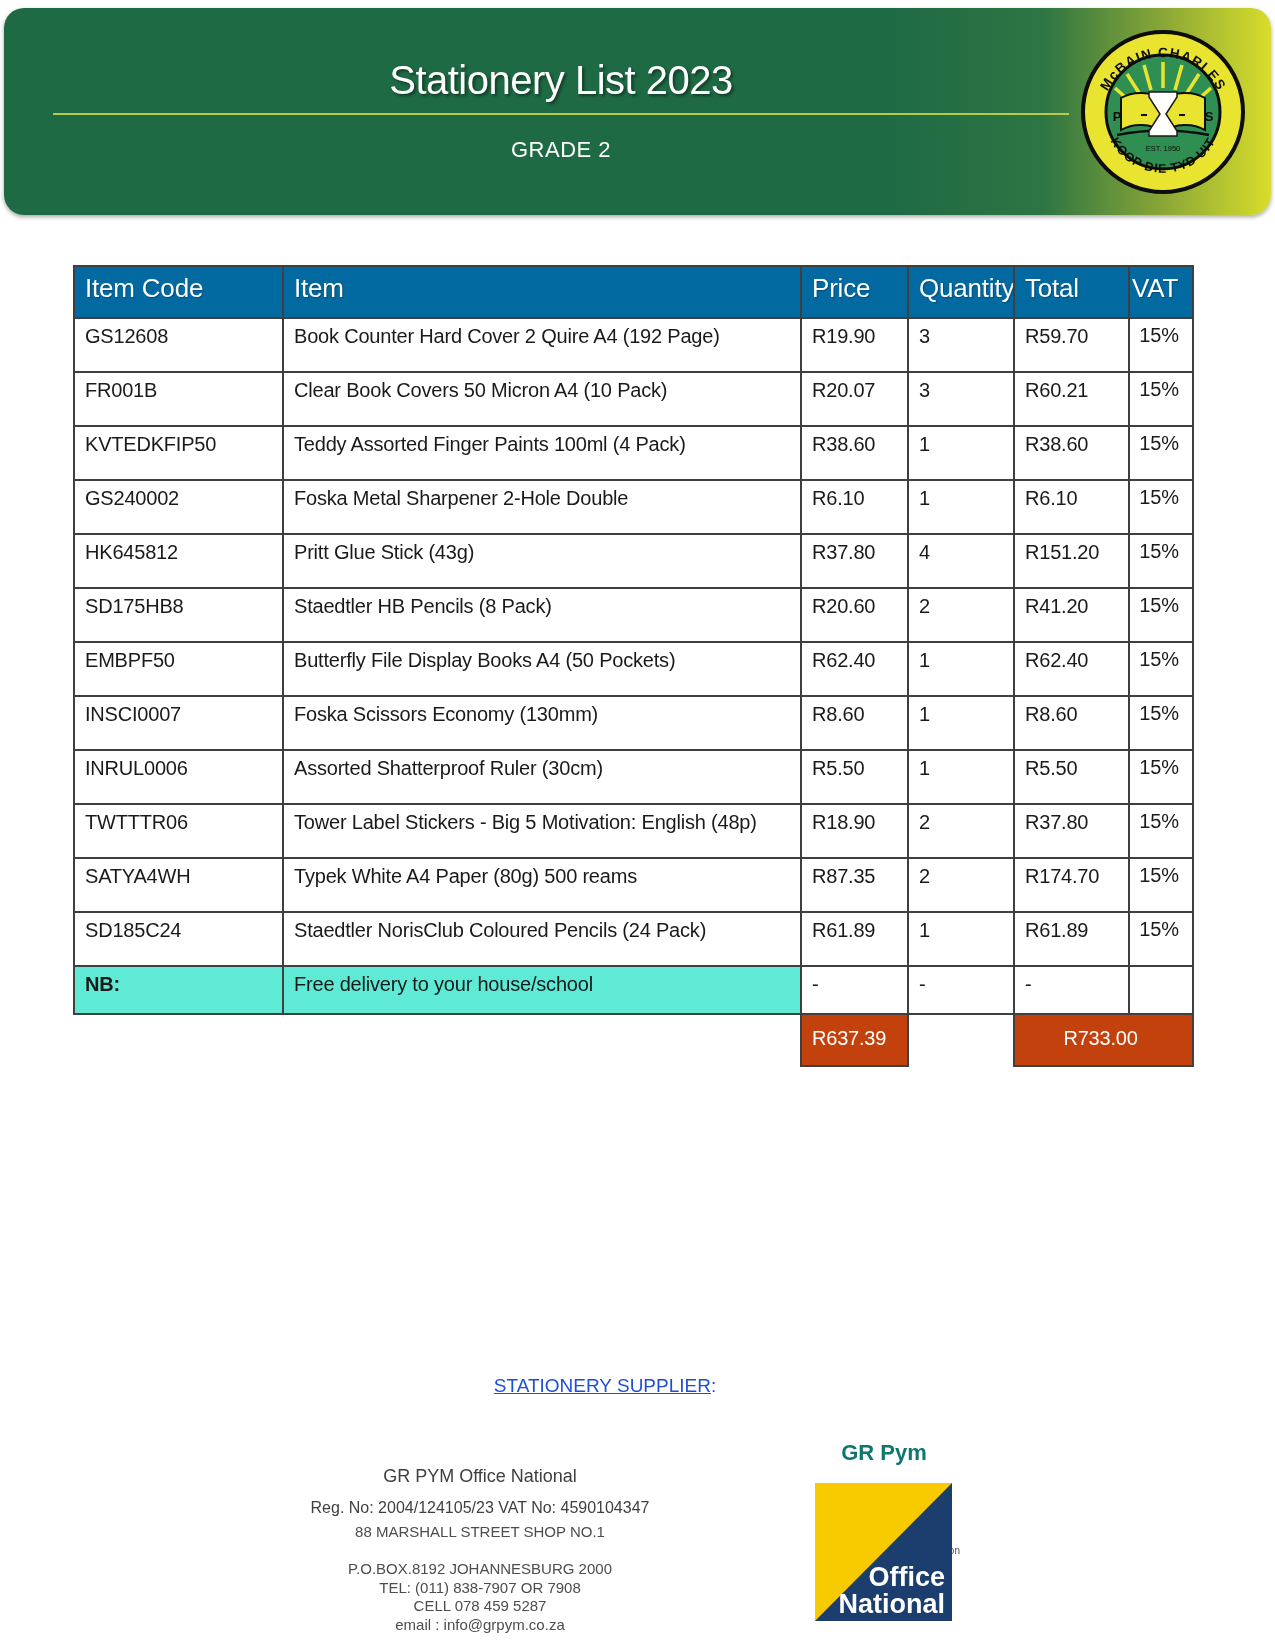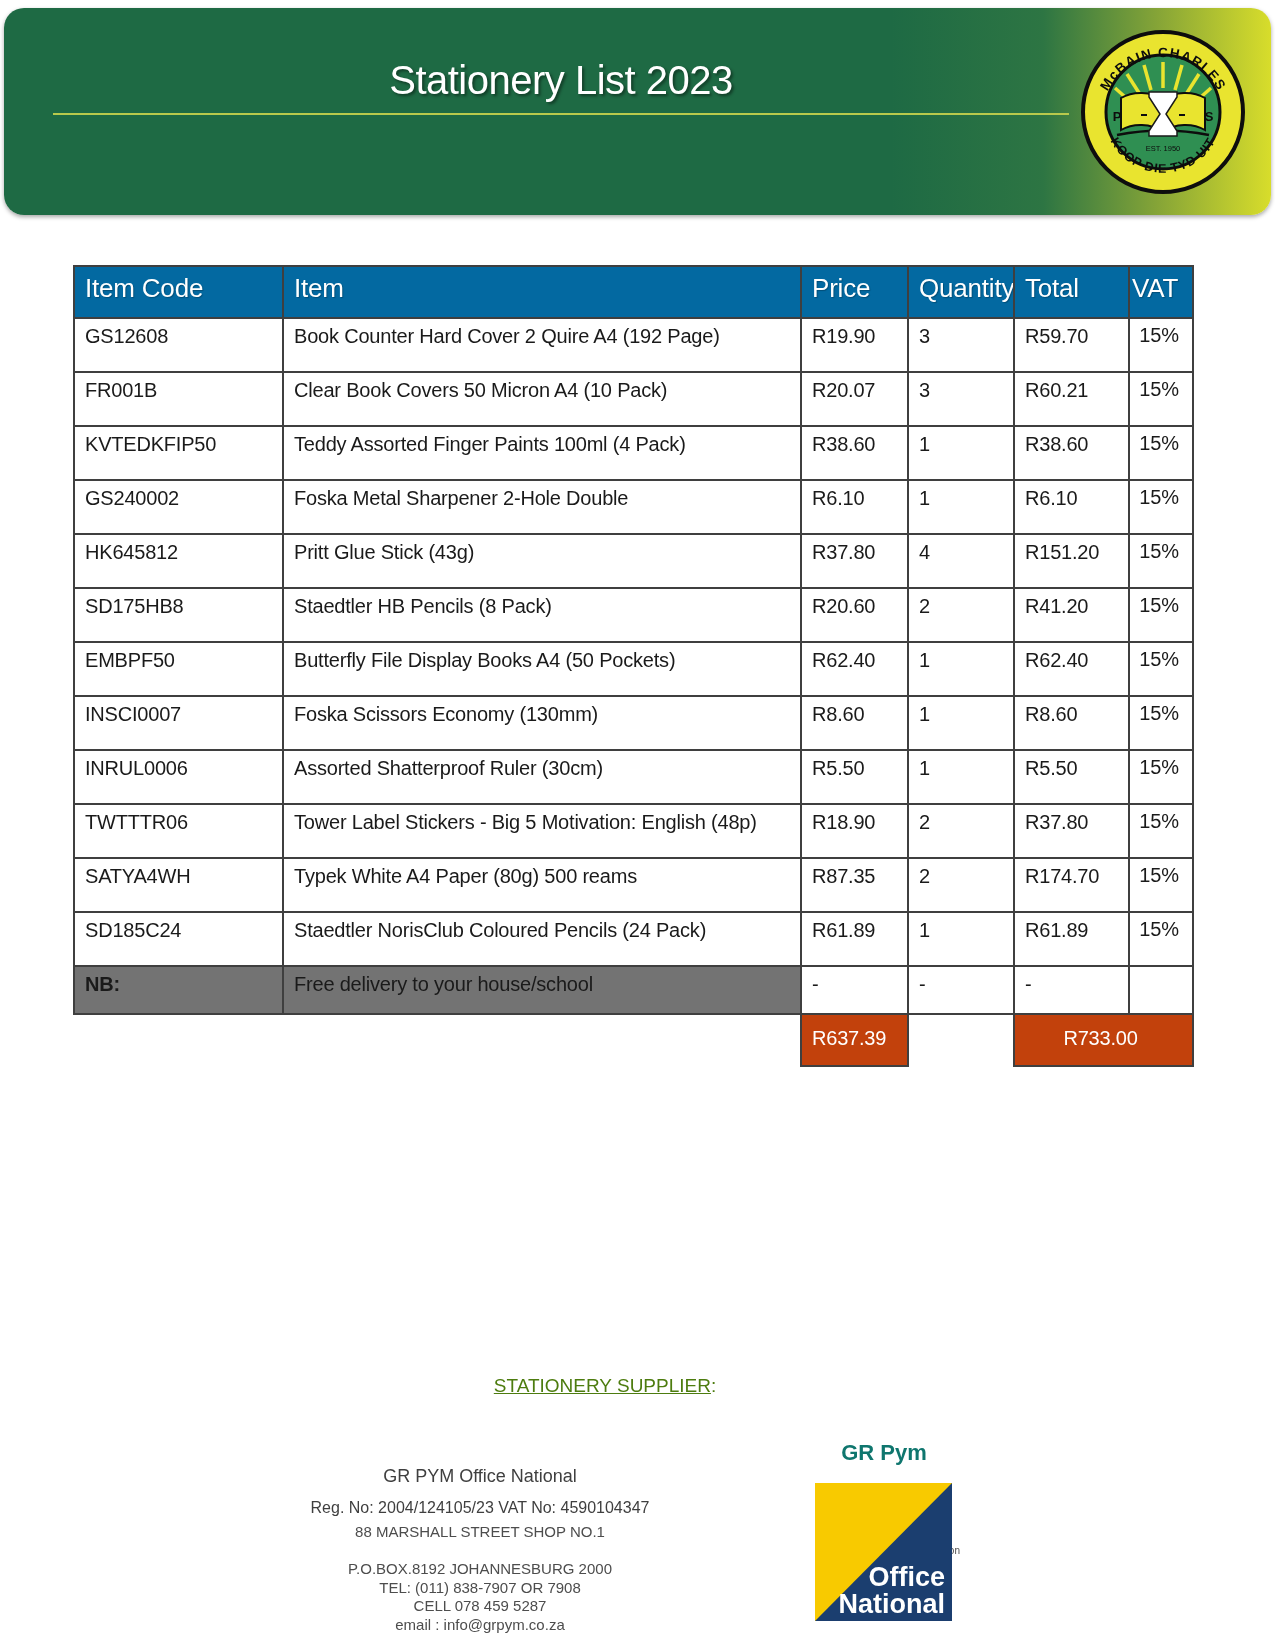--- a/index.html
+++ b/index.html
@@ -79,42 +79,42 @@
     color: #ffffff;
     font-size: 26px;
     text-align: left;
     text-shadow: 1px 1px 1px rgba(0,0,0,0.25);
   }
   table.items tbody.data tr { height: 54px; }
   .col-vat { text-align: center; padding-left: 2px !important; }
   td.col-vat { font-size: 19px; padding-top: 5px !important; }
 
   tr.nb-row { height: 48px; }
-  tr.nb-row .nb-green { background: #737373; }
+  tr.nb-row .nb-green { background: #5eead4; }
   tr.nb-row td.cell-code { font-weight: 700; }
 
   tr.totals-row { height: 52px; }
   tr.totals-row td { border: none; background: #ffffff; }
   tr.totals-row td.sum {
     border: 2px solid #3f3f3f;
     background: #c2410c;
     color: #ffffff;
     font-size: 20px;
     padding-top: 12px;
   }
   tr.totals-row td.grand-sum { text-align: center; padding-left: 0; }
 
   
   .supplier-heading {
     position: absolute;
     left: 0; top: 1375px;
     width: 1210px;
     text-align: center;
     font-size: 19px;
-    color: #4d7c0f;
+    color: #1d4ed8;
   }
   .supplier-heading .underlined { text-decoration: underline; }
   .supplier-block {
     position: absolute;
     left: 0; top: 1466px;
     width: 960px;
     text-align: center;
     color: #3f3f3f;
   }
   .supplier-name { font-size: 18px; margin-bottom: 12px; }
@@ -139,20 +139,21 @@
 </style>
 </head>
 <body>
 
 <div class="page">
 
   <div class="banner">
     <div class="banner-content">
       <div class="banner-title">Stationery List 2023</div>
       <div class="banner-divider"></div>
+      <div class="banner-grade">GRADE 2</div>
     </div>
 
     <svg class="school-logo" viewBox="0 0 164 164">
       <circle cx="82" cy="82" r="80" fill="#e9e42f" stroke="#0d0d0d" stroke-width="4"></circle>
       <circle cx="82" cy="82" r="57" fill="#2f8f52" stroke="#0d0d0d" stroke-width="3"></circle>
 
       <g stroke="#e9e42f" stroke-width="3.5">
         <line x1="82" y1="58" x2="82" y2="32"></line>
         <line x1="70" y1="60" x2="63" y2="35"></line>
         <line x1="94" y1="60" x2="101" y2="35"></line>

